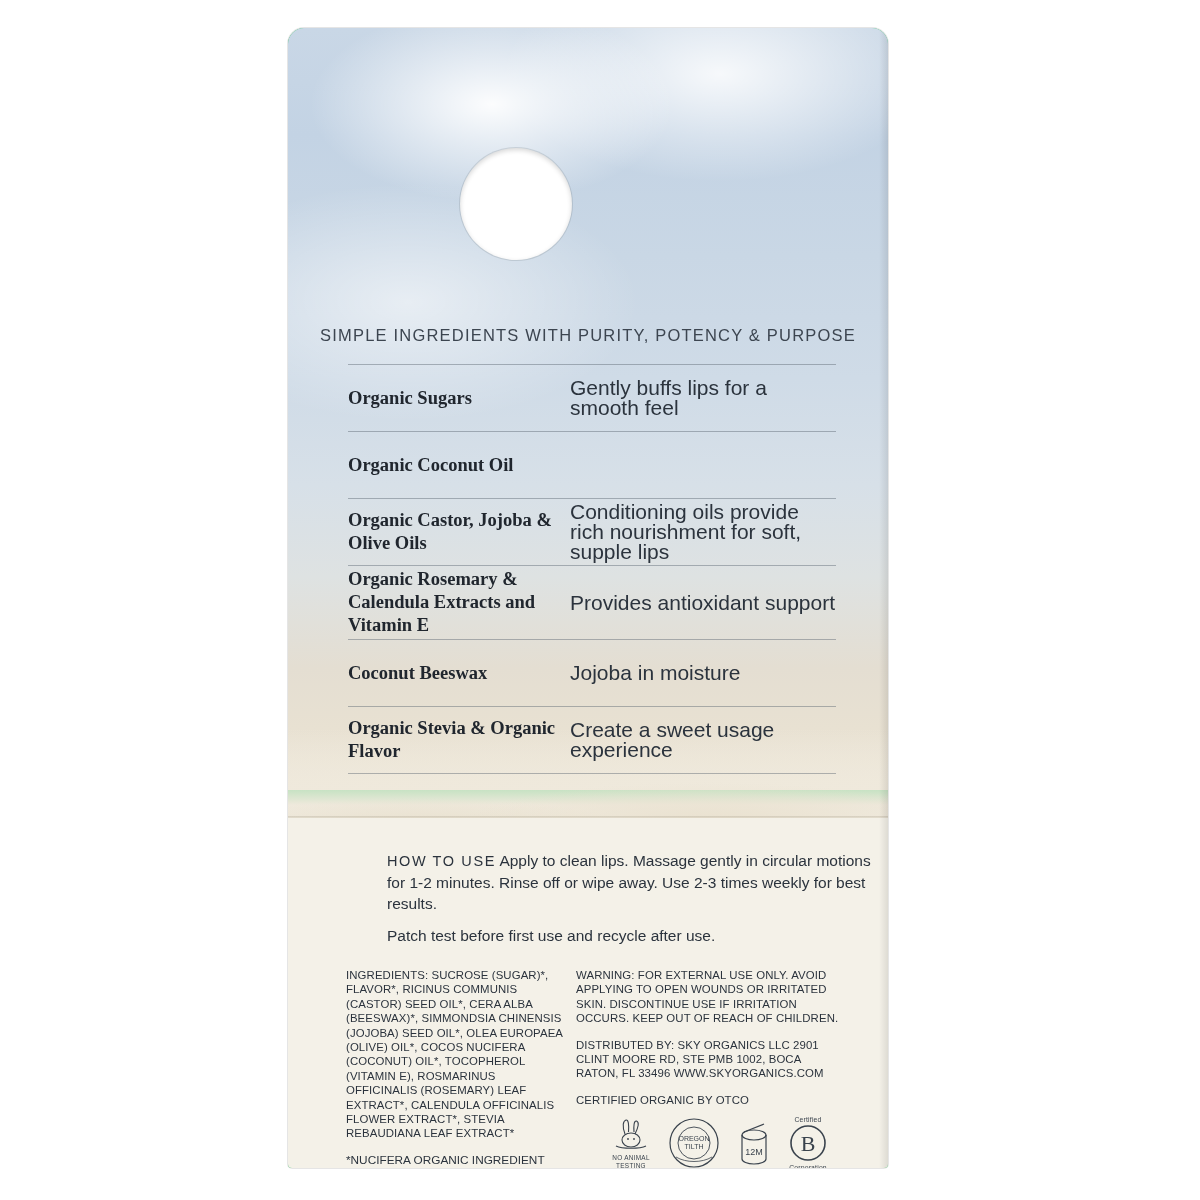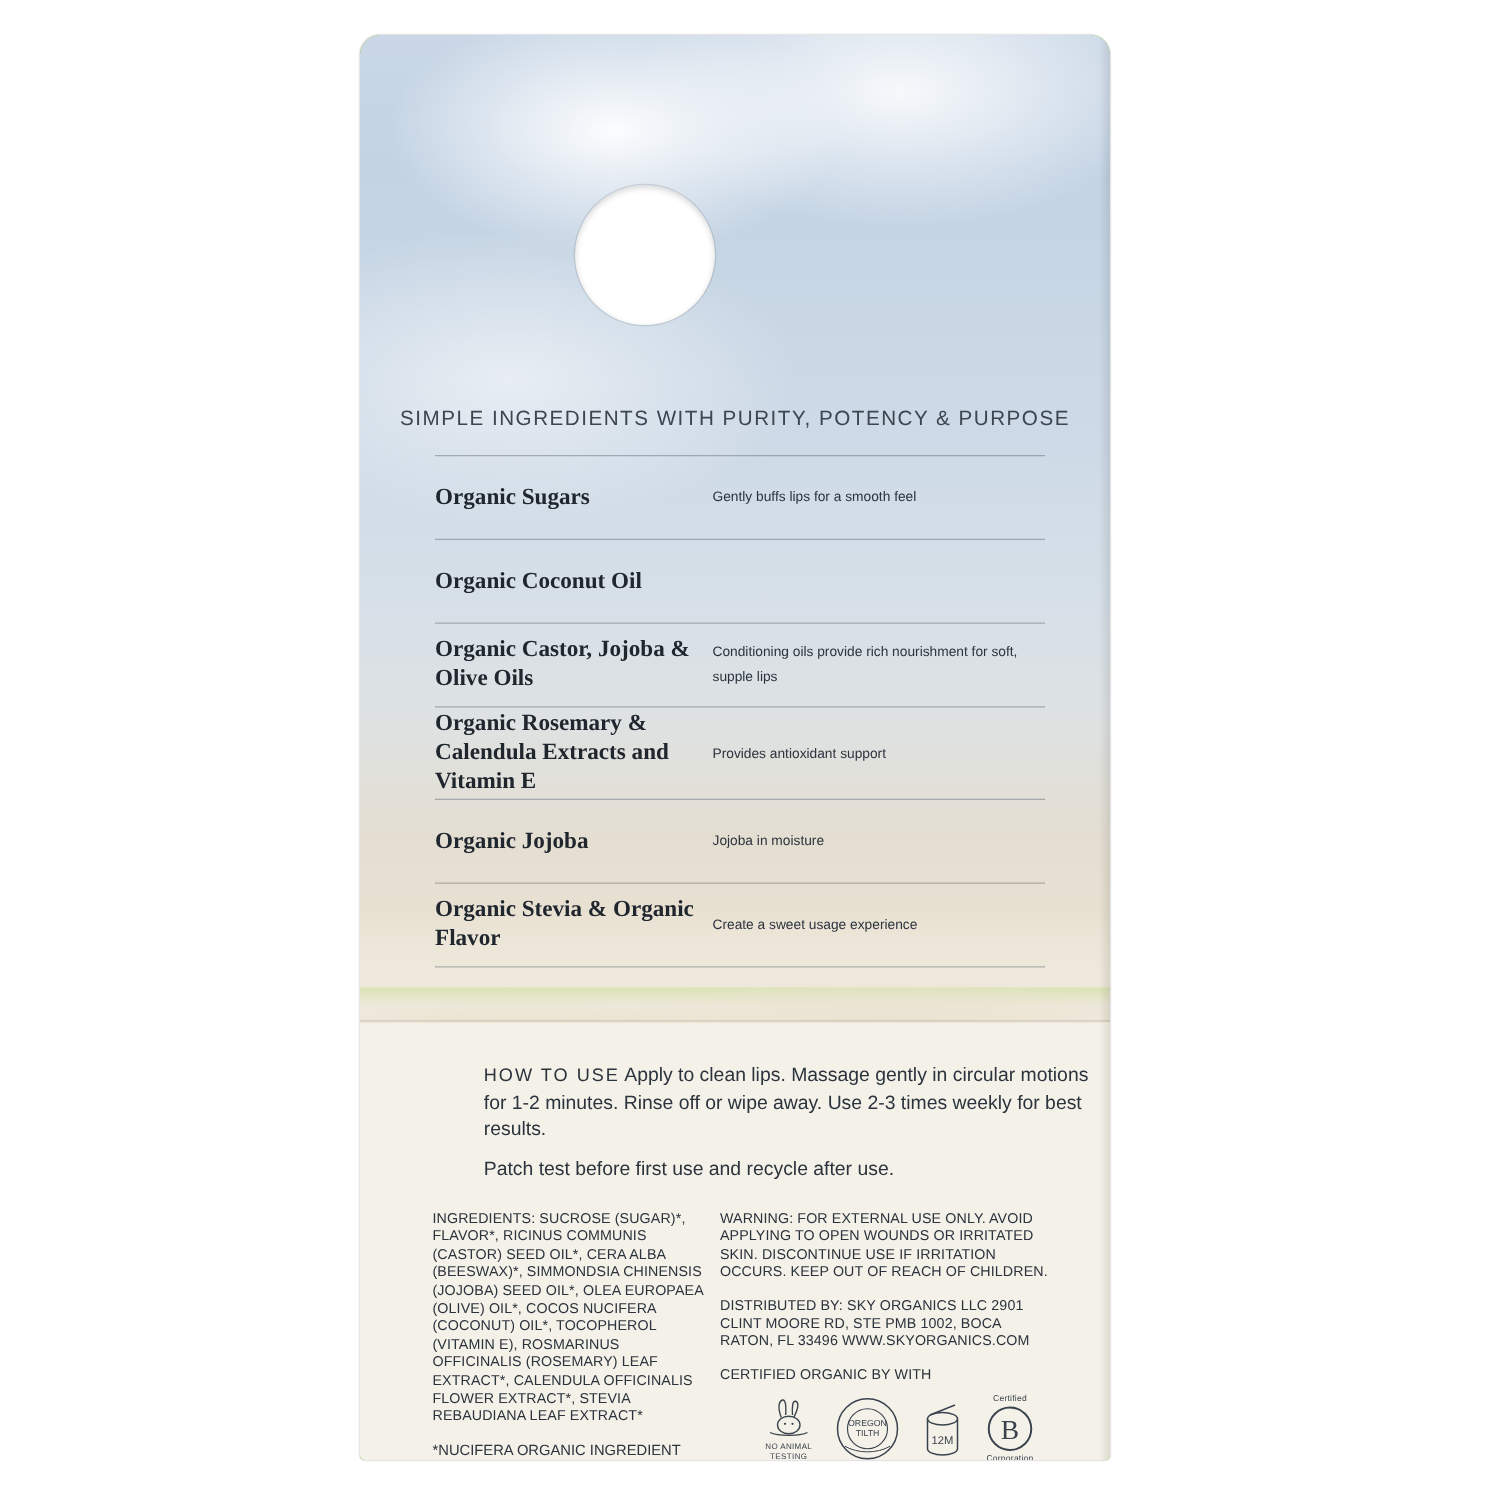--- a/index.html
+++ b/index.html
@@ -22,21 +22,21 @@
   
   .package {
     position: absolute;
     left: 288px;
     top: 28px;
     width: 600px;
     height: 1140px;
     border-radius: 16px 16px 4px 4px;
     box-shadow: 0 0 0 1px rgba(0,0,0,0.10);
     overflow: hidden;
-    background: #84cc16;
+    background: #22c55e;
   }
 
   
   .spine {
     position: absolute;
     left: 288px;
     top: 30px;
     width: 26px;
     height: 1138px;
     background: linear-gradient(to right, #d9d5cd 0%, #efeae1 45%, #cfcbc2 100%);
@@ -147,21 +147,21 @@
     font-weight: bold;
     font-size: 18.5px;
     line-height: 23px;
     color: #20262e;
     padding-right: 10px;
   }
 
   .b-desc {
     flex: 1 1 auto;
     font-family: "Liberation Sans", sans-serif;
-    font-size: 11px;
+    font-size: 21px;
     line-height: 20px;
     color: #2b3views;
     color: #2b333d;
   }
 
   
   .howto {
     position: absolute;
     left: 58px;
     top: 822px;
@@ -310,21 +310,21 @@
         <div class="b-name">Organic Castor, Jojoba &amp; Olive Oils</div>
         <div class="b-desc">Conditioning oils provide rich nourishment for soft, supple lips</div>
       </div>
 
       <div class="benefit-row">
         <div class="b-name">Organic Rosemary &amp; Calendula Extracts and Vitamin E</div>
         <div class="b-desc">Provides antioxidant support</div>
       </div>
 
       <div class="benefit-row">
-        <div class="b-name">Organic Jojoba</div>
+        <div class="b-name">Coconut Beeswax</div>
         <div class="b-desc">Jojoba in moisture</div>
       </div>
 
       <div class="benefit-row">
         <div class="b-name">Organic Stevia &amp; Organic Flavor</div>
         <div class="b-desc">Create a sweet usage experience</div>
       </div>
 
     </div>
 
@@ -345,21 +345,21 @@
       <div class="col-right">
         <div>
           <span>WARNING:</span>
           <span>FOR EXTERNAL USE ONLY. AVOID APPLYING TO OPEN WOUNDS OR IRRITATED SKIN. DISCONTINUE USE IF IRRITATION OCCURS. KEEP OUT OF REACH OF CHILDREN.</span>
         </div>
         <div class="block-gap">
           <span>DISTRIBUTED BY:</span>
           <span>SKY ORGANICS LLC 2901 CLINT MOORE RD, STE PMB 1002, BOCA RATON, FL 33496</span>
           <span>WWW.SKYORGANICS.COM</span>
         </div>
-        <div class="certified-note">CERTIFIED ORGANIC BY WITH</div>
+        <div class="certified-note">CERTIFIED ORGANIC BY OTCO</div>
       </div>
     </div>
 
     <div class="starred">*NUCIFERA ORGANIC INGREDIENT</div>
 
     <div class="icons">
 
       <div class="icon-box">
         <svg class="bunny-svg" width="46" height="36" viewBox="0 0 46 36" aria-hidden="true">
           <g fill="none" stroke="#3a434d" stroke-width="1.1">

